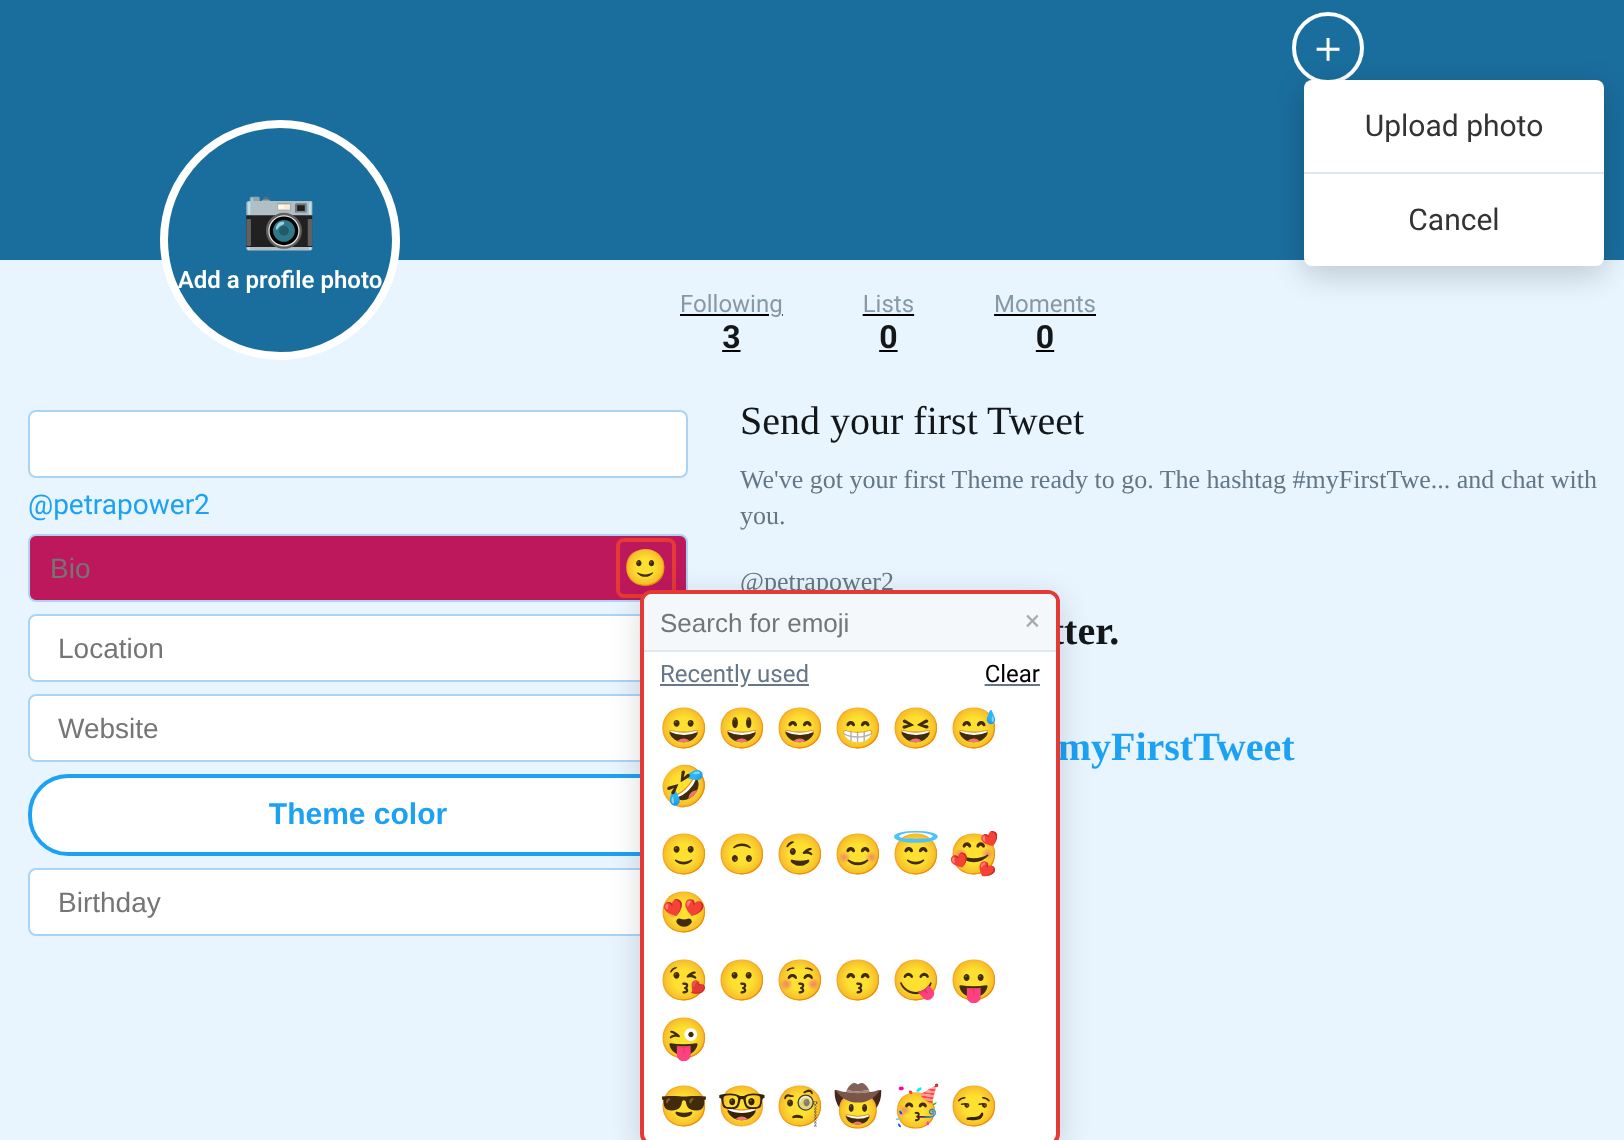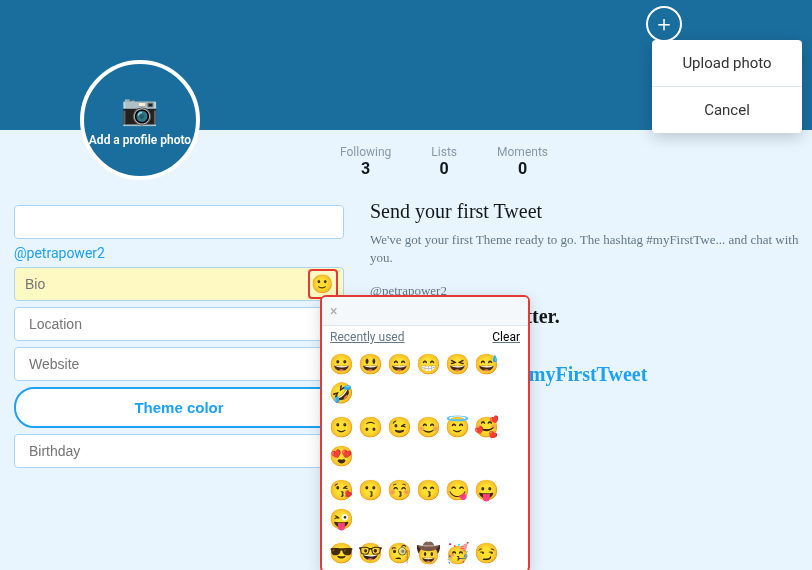--- a/index.html
+++ b/index.html
@@ -96,20 +96,21 @@
     
     .stats-row {
       position: absolute;
       top: 145px;
       left: 340px;
       display: flex;
       gap: 40px;
     }
     .stat-item {
       text-align: center;
+      text-decoration: underline;
     }
     .stat-label {
       font-size: 12px;
       color: #8899a6;
     }
     .stat-value {
       font-size: 16px;
       font-weight: 700;
       color: #14171a;
     }
@@ -143,21 +144,21 @@
     .bio-row {
       position: relative;
       margin-bottom: 6px;
     }
     .bio-input {
       width: 100%;
       border: 1px solid #aad4f5;
       border-radius: 4px;
       padding: 8px 36px 8px 10px;
       font-size: 14px;
-      background: #fef9c3;
+      background: #be185d;
       outline: none;
     }
     .emoji-btn {
       position: absolute;
       right: 6px;
       top: 50%;
       transform: translateY(-50%);
       background: transparent;
       border: 2px solid #e53935;
       border-radius: 4px;
@@ -380,20 +381,21 @@
   <span class="side-icon">🖼️</span>
   <span class="side-icon">📷</span>
   <span class="side-icon">🎭</span>
   <span class="side-icon">🚗</span>
   <span class="side-icon">👤</span>
   <span class="side-icon">⁉️</span>
 </div>
 
 <div class="emoji-picker">
   <div class="emoji-search-bar">
+    <input class="emoji-search-input" type="text" placeholder="Search for emoji" style="">
     <span class="emoji-close">×</span>
   </div>
   <div class="emoji-section-header">
     <span>Recently used</span>
     <span class="emoji-clear">Clear</span>
   </div>
   <div class="emoji-grid">
     <span class="emoji-cell">😀</span>
     <span class="emoji-cell">😃</span>
     <span class="emoji-cell">😄</span>

